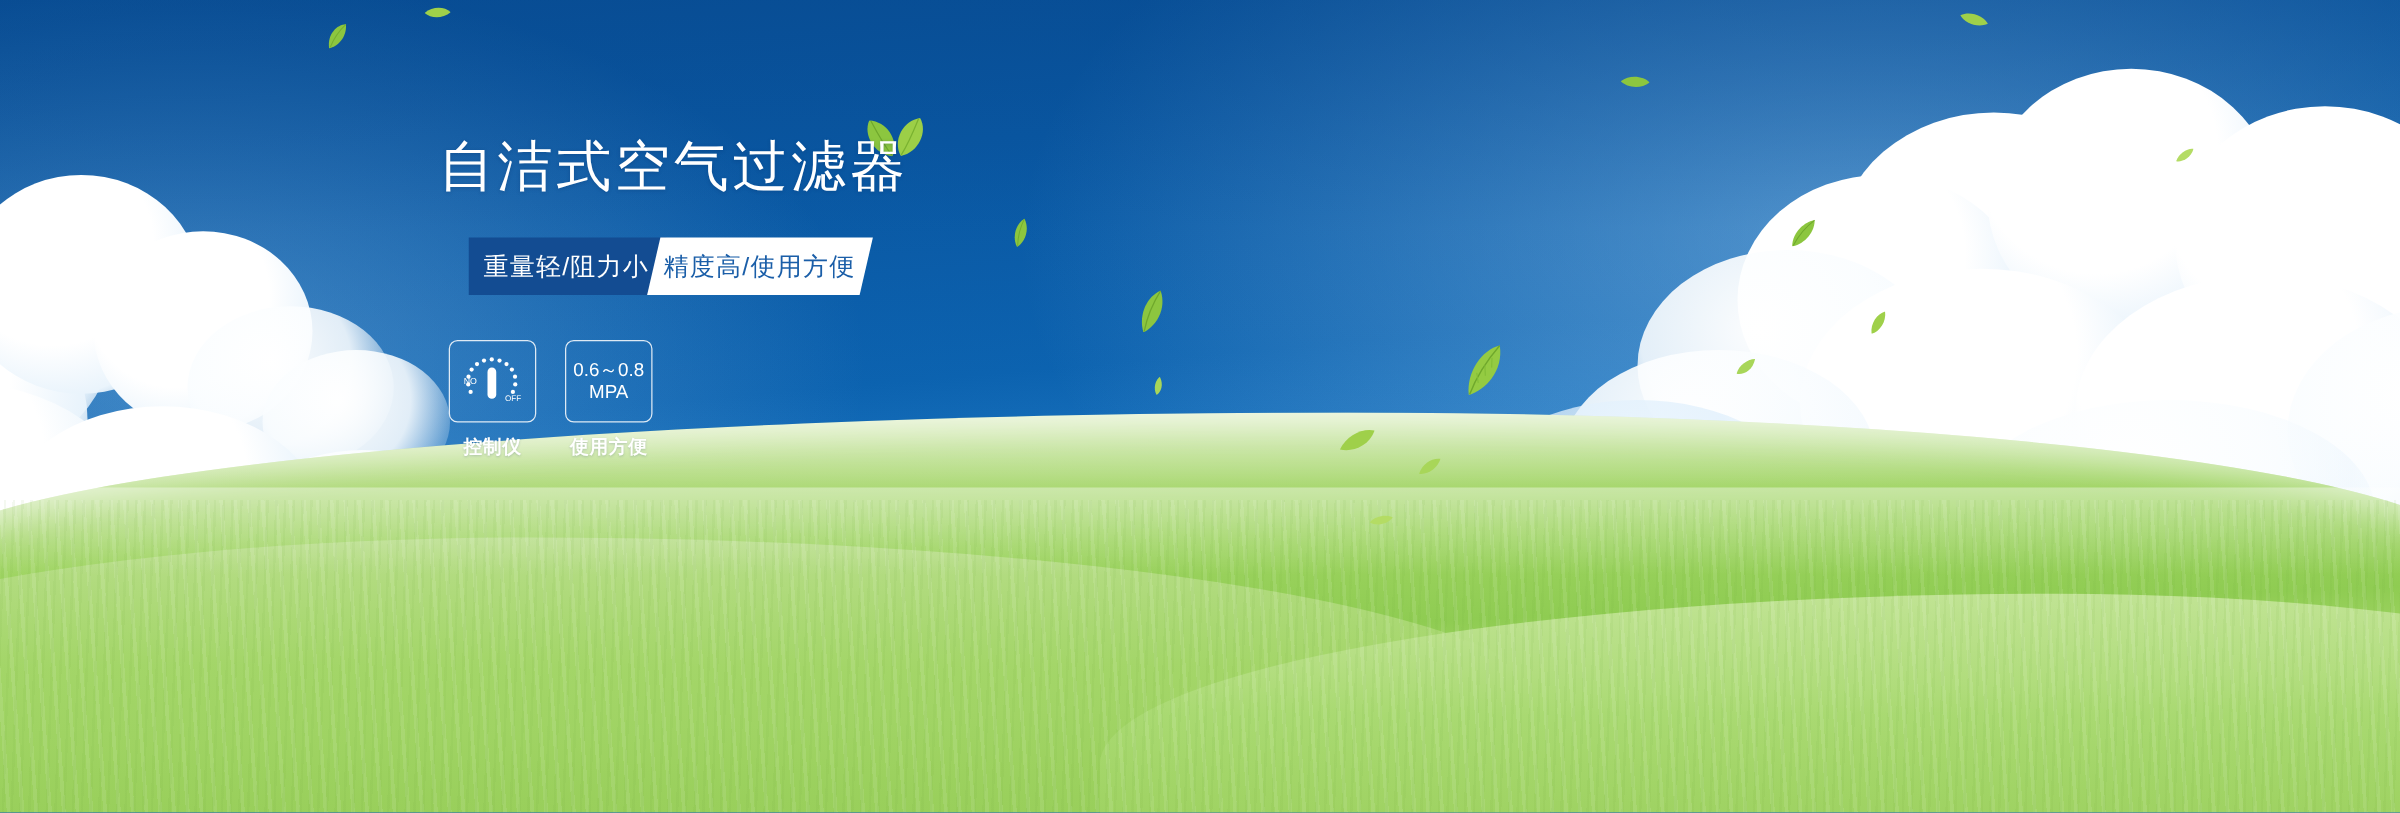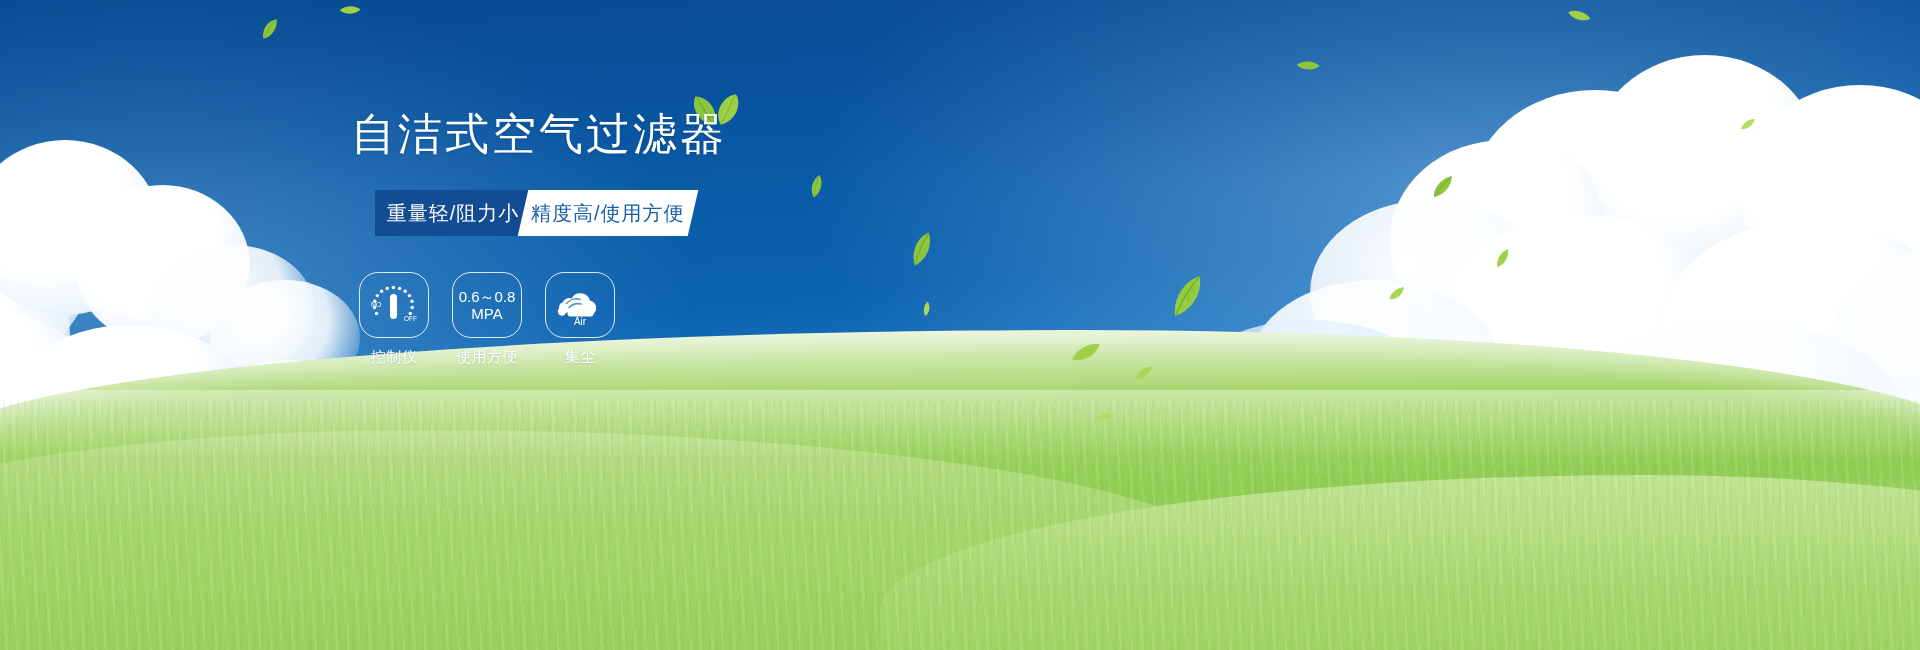--- a/index.html
+++ b/index.html
@@ -100,27 +100,27 @@
     background:#ffffff; color:#1a5ea8; padding:0 22px; width:170px;
     transform:skewX(-13deg); margin-left:-10px;
   }
   .badge-light span{ display:block; transform:skewX(13deg); }
 
   
   .features{ position:absolute; left:359px; top:272px; display:flex; gap:23px; }
   .feature{ width:70px; display:flex; flex-direction:column; align-items:center; }
   .feature-box{
     width:70px; height:66px; border:1.5px solid rgba(255,255,255,.85);
-    border-radius:19px; display:flex; align-items:center; justify-content:center;
+    border-radius:7px; display:flex; align-items:center; justify-content:center;
     color:#ffffff; text-align:center; line-height:1.15;
   }
   .feature-box .txt{ font-size:15px; letter-spacing:0; font-weight:400; }
   .feature-label{
     margin-top:10px; font-size:15px; color:#ffffff; white-space:nowrap;
-    letter-spacing:.5px; text-shadow:0 1px 2px rgba(0,40,90,.2);
+    letter-spacing:.5px; text-shadow:0 1px 2px rgba(0,40,90,.2);font-weight:bold;
   }
 </style>
 </head>
 <body>
 
 <div class="banner">
 
   <div class="sky-haze"></div>
 
   <div class="cloud-group" id="cloud-left">
@@ -319,34 +319,16 @@
           <div>
             <div class="txt">0.6～0.8</div>
             <div class="txt">MPA</div>
           </div>
         </div>
         <div class="feature-label">使用方便</div>
       </div>
 
 
 
-      <div class="feature">
-        <div class="feature-box">
-          <svg width="54" height="46" viewBox="0 0 54 46">
-            <g fill="#ffffff">
-              <path d="M16 30 a7 7 0 1 1 2.5 -13.6 a10 10 0 0 1 18.4 2.2 a7.5 7.5 0 0 1 -1 14.9 L16 33.5 Z"></path>
-              <rect x="14.5" y="28" width="26" height="6.5" rx="3"></rect>
-              <circle cx="11.5" cy="25.5" r="5.5"></circle>
-              <circle cx="9" cy="29.5" r="4.2"></circle>
-            </g>
-            <g stroke="#4f94cd" stroke-width="1.6" fill="none" stroke-linecap="round">
-              <path d="M13.5 21.5 C17 17.5 22.5 16 27 17.5"></path>
-              <path d="M16 25.5 C19.5 22 24 21 28 22"></path>
-            </g>
-            <text x="27" y="43" fill="#ffffff" font-size="10" text-anchor="middle" font-family="Liberation Sans, sans-serif">Air</text>
-          </svg>
-        </div>
-        <div class="feature-label">集尘</div>
-      </div>
 
     </div>
   </div>
 </div>
 
 </body></html>

